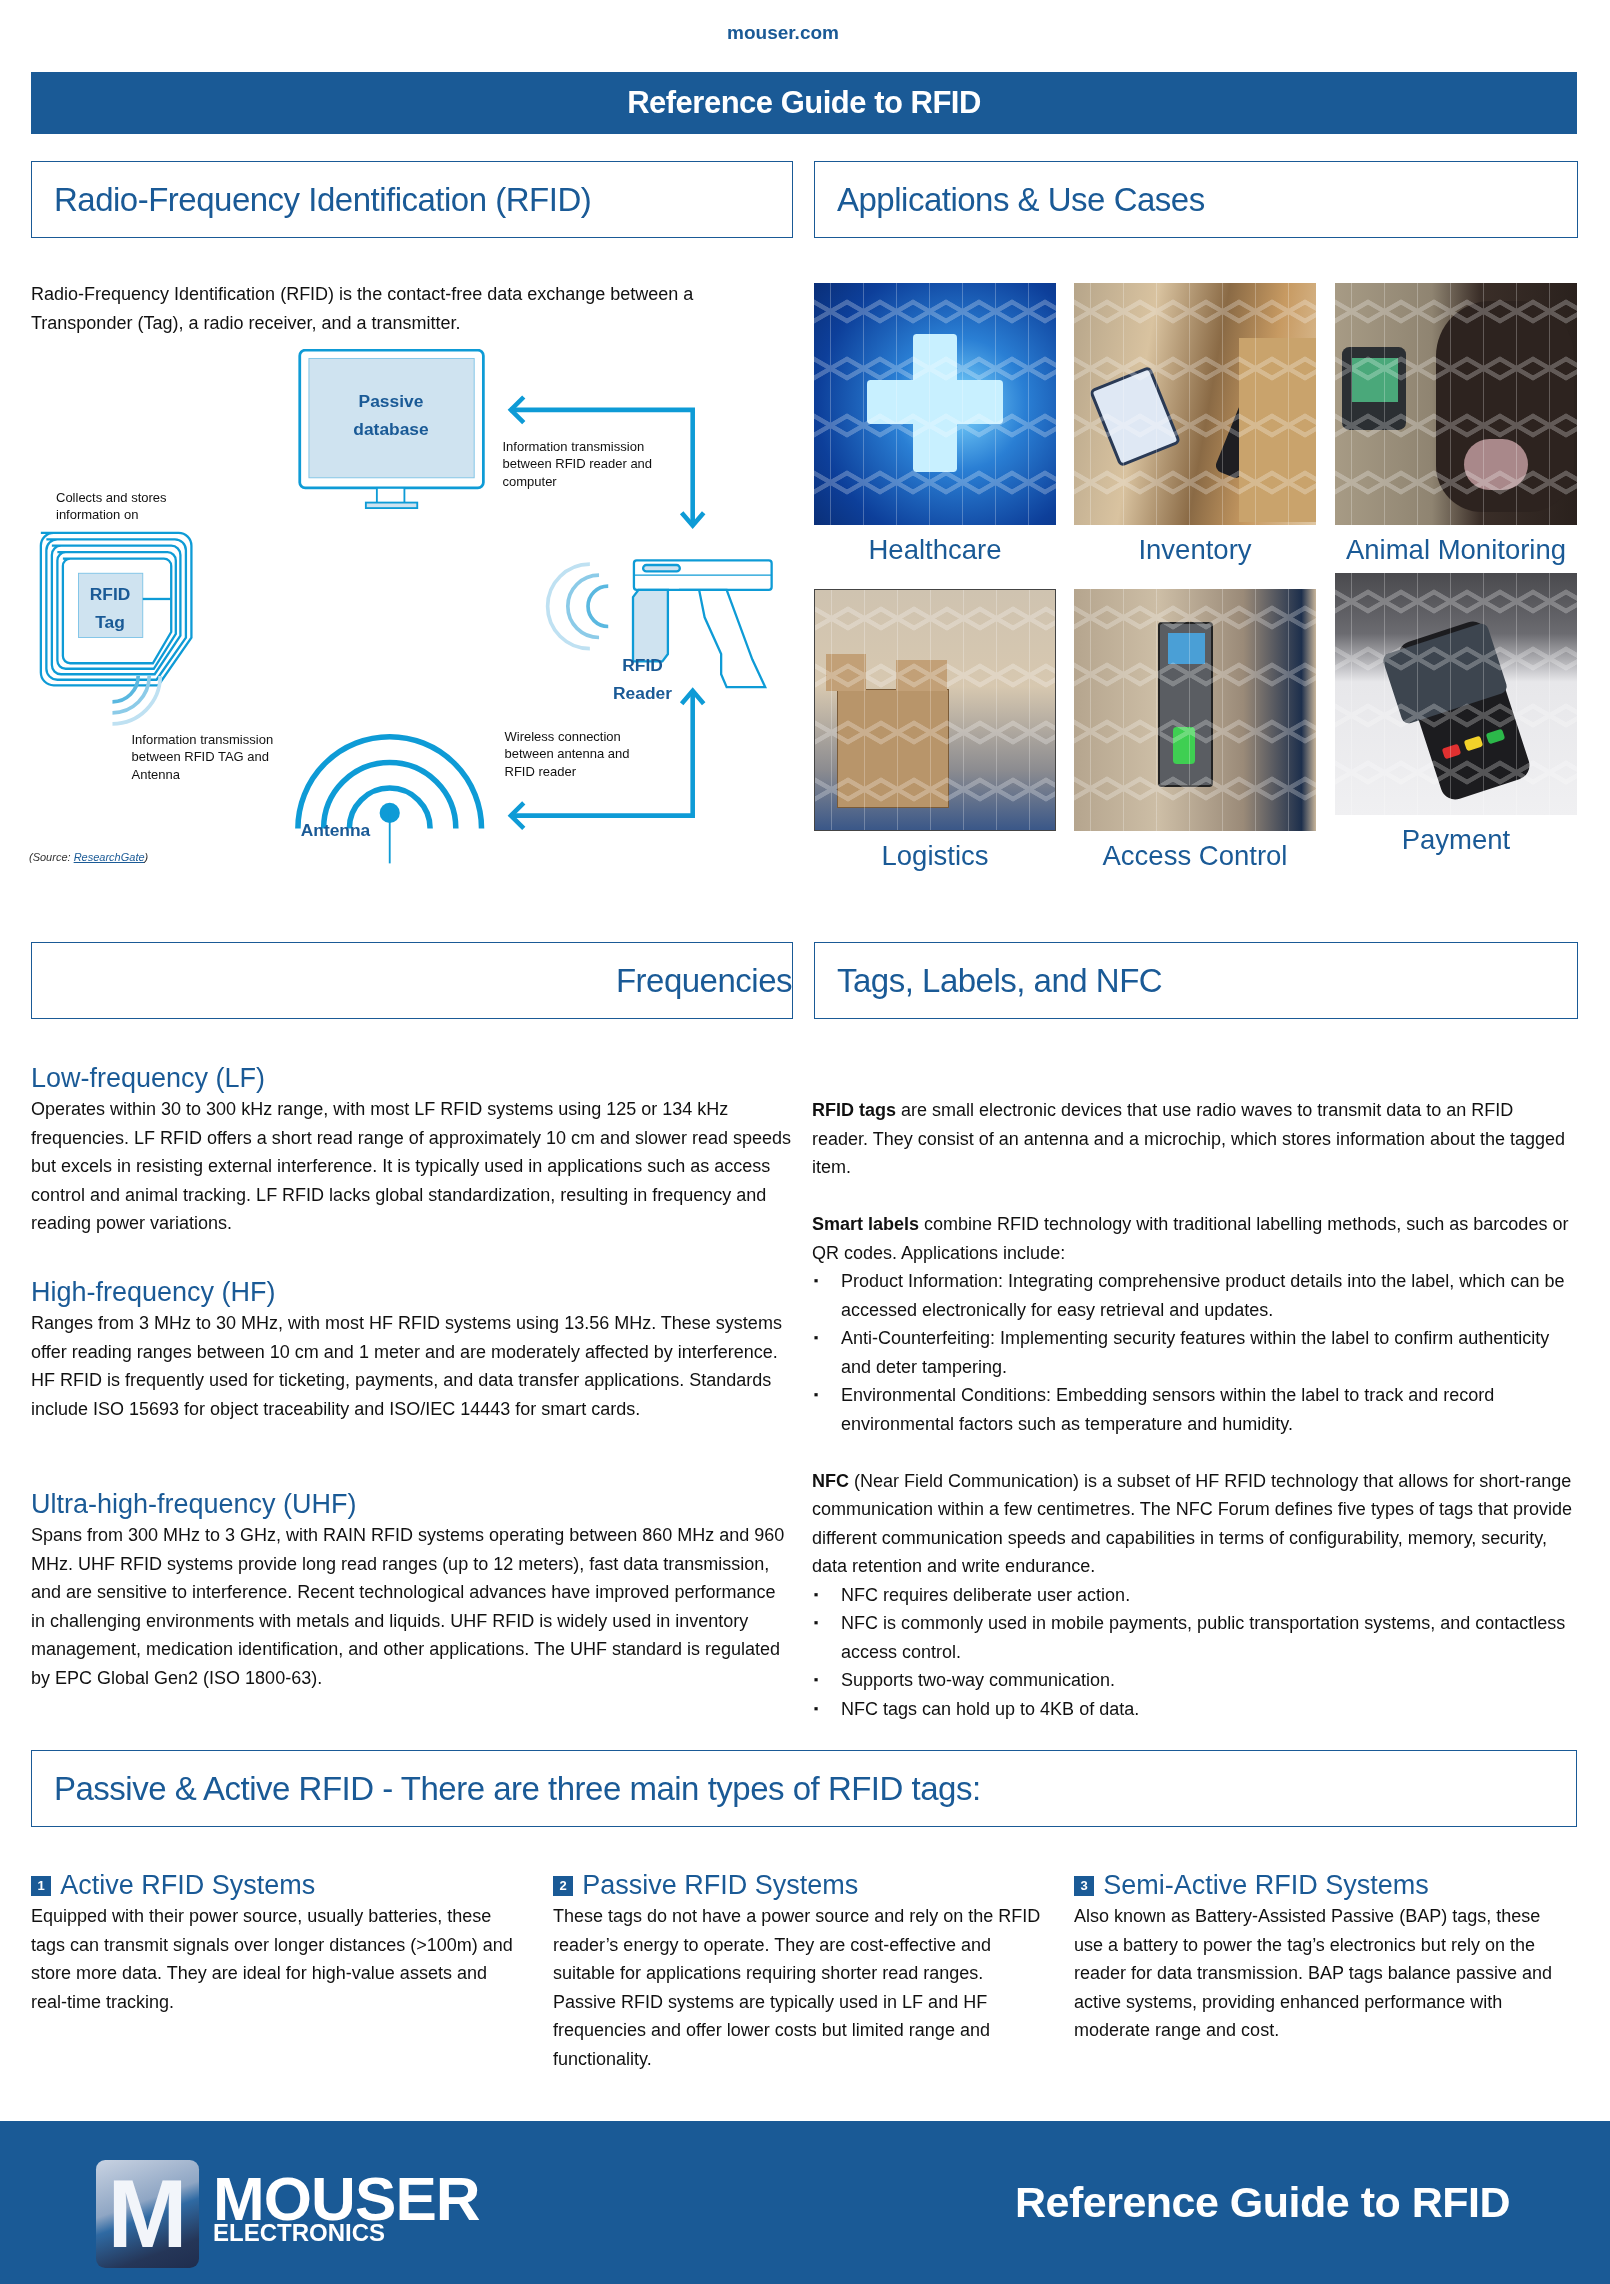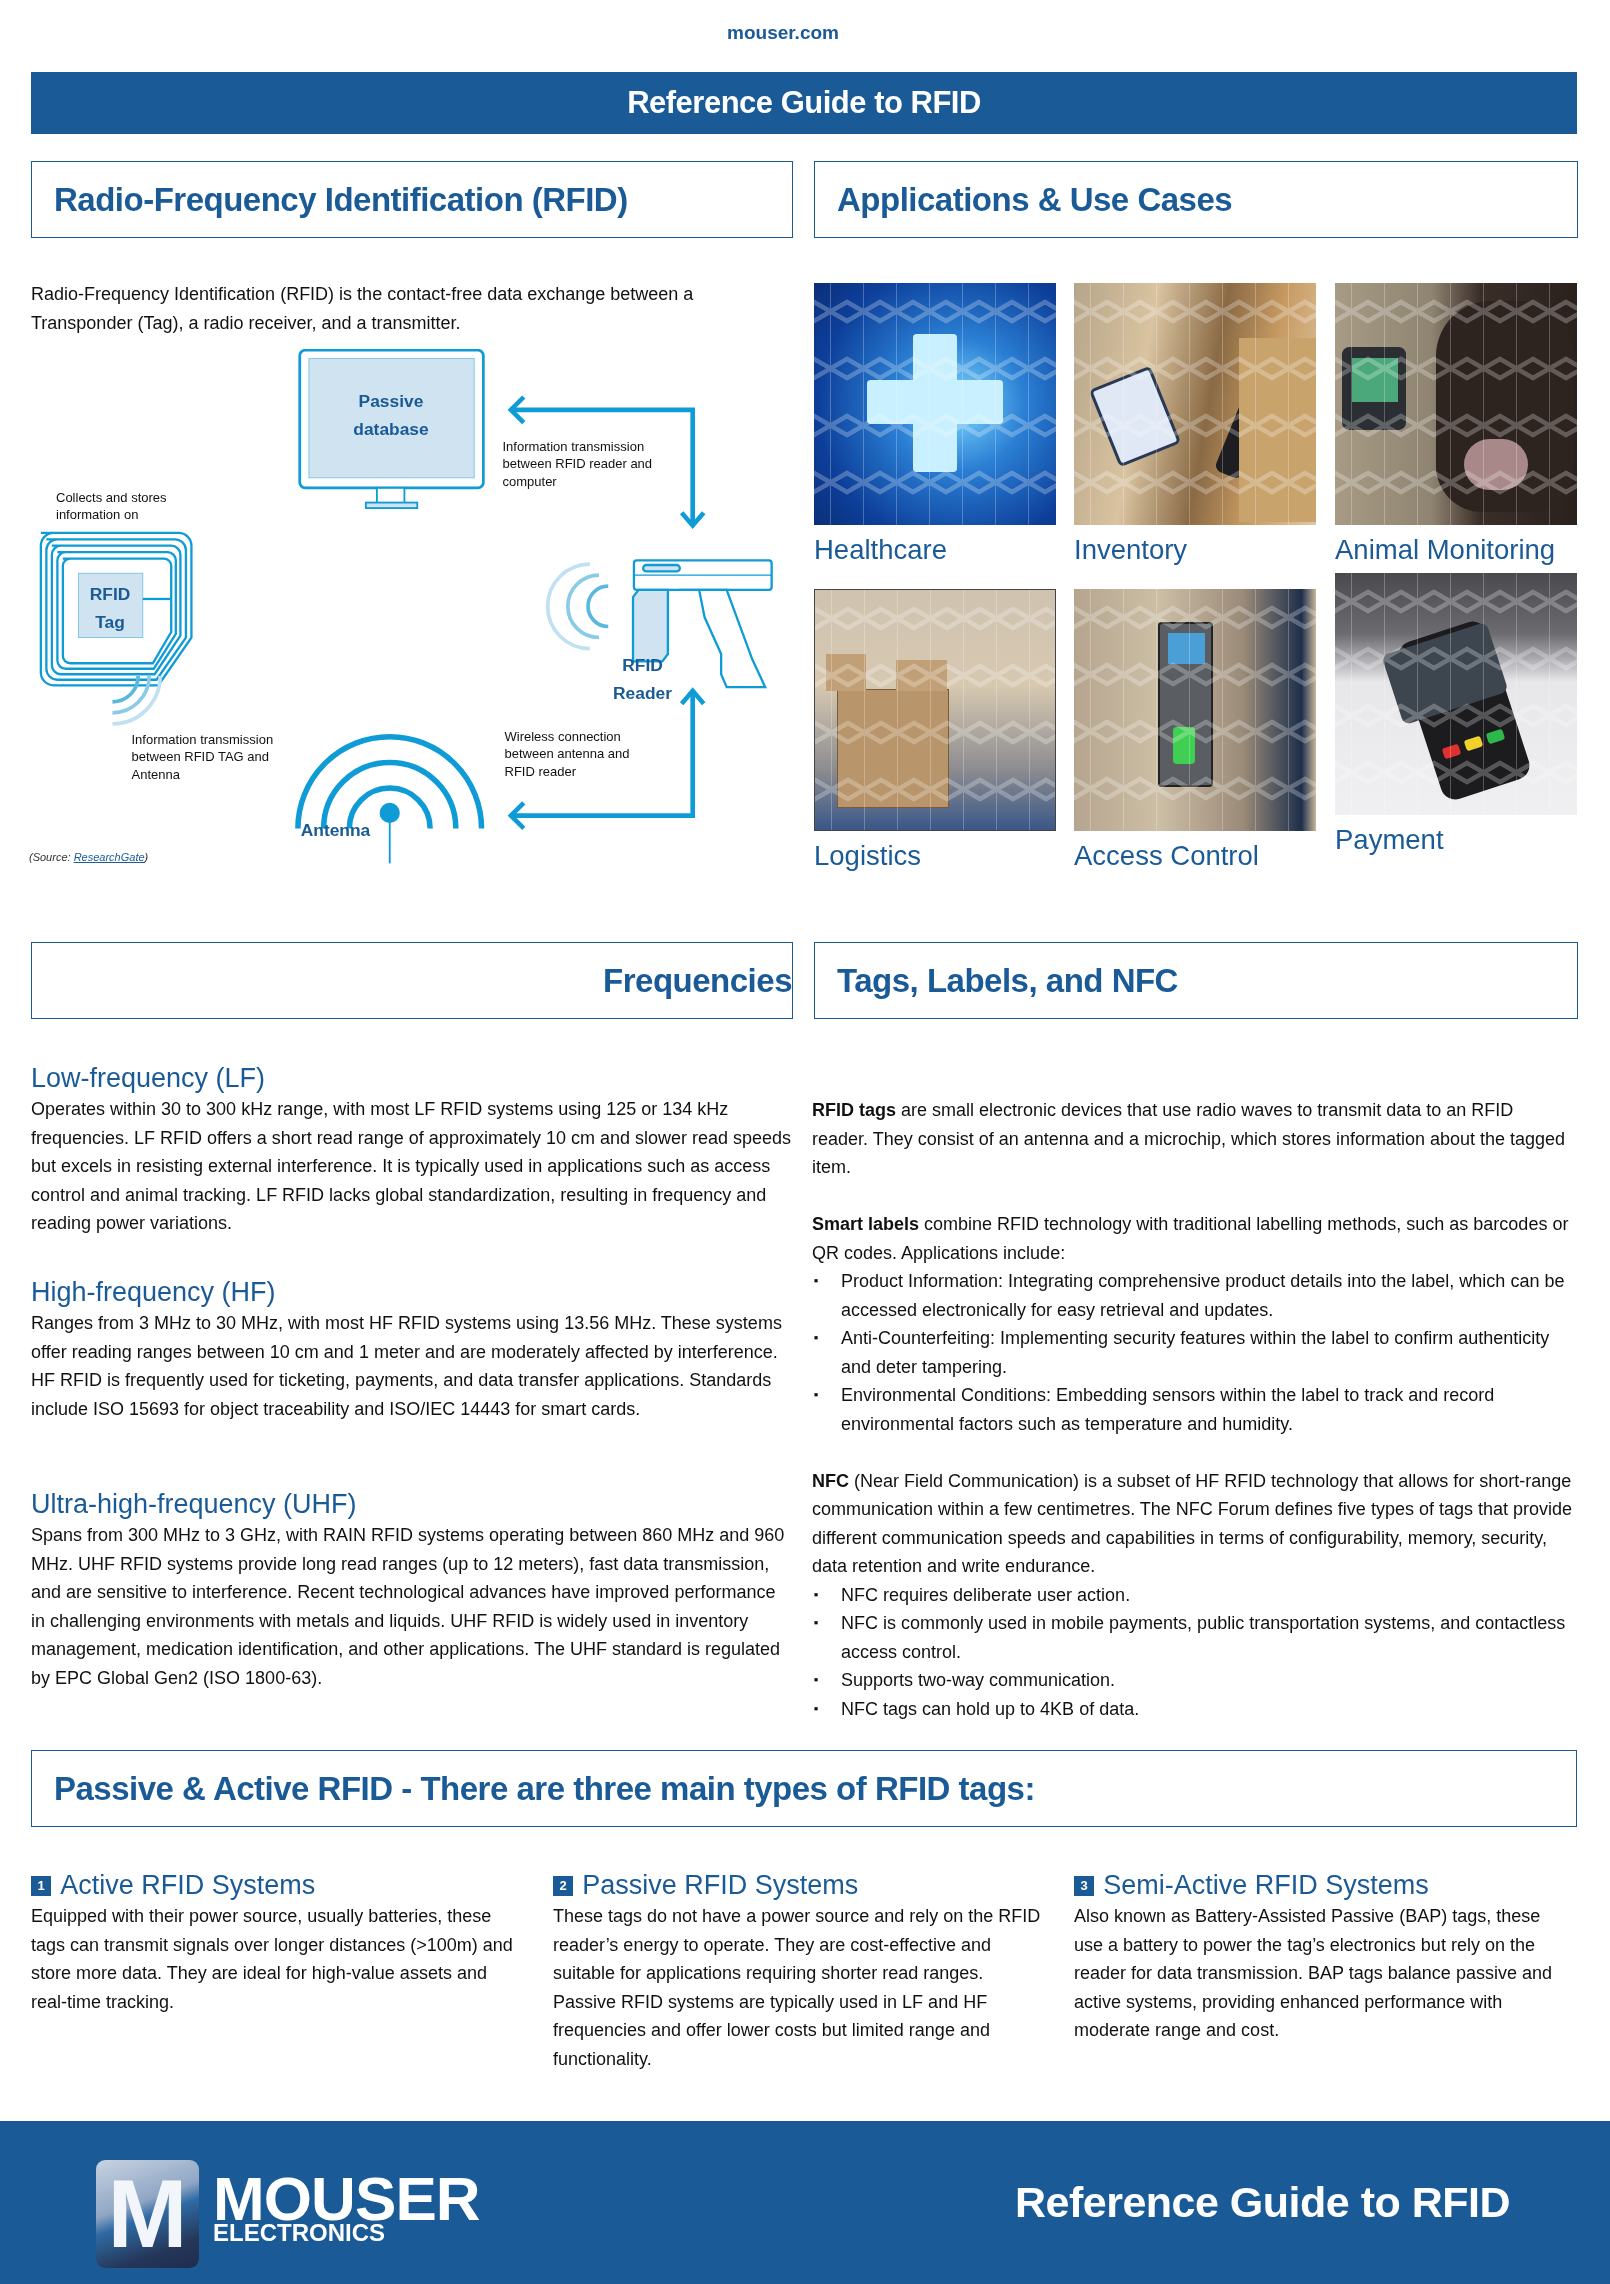--- a/index.html
+++ b/index.html
@@ -8,36 +8,36 @@
 
     .site-link { position: absolute; top: 22px; left: 0; width: 1566px; text-align: center;
       font-size: 19px; font-weight: bold; color: #1a5a96; text-decoration: none; }
 
     .title-band { position: absolute; left: 31px; top: 72px; width: 1546px; height: 62px;
       background: #1a5a96; color: #fff; display: flex; align-items: center; justify-content: center;
       font-size: 31px; font-weight: bold; letter-spacing: -0.5px; }
 
     .sec-header { position: absolute; height: 77px; border: 1.8px solid #1a5a96; background: #fff;
       display: flex; align-items: center; padding-left: 22px; }
-    .sec-header h2 { font-size: 33px; font-weight: bold; color: #1a5a96; letter-spacing: -0.5px; }
+    .sec-header h2 { font-size: 33px; font-weight: normal; color: #1a5a96; letter-spacing: -0.5px; }
 
     .intro { position: absolute; left: 31px; top: 280px; width: 753px; font-size: 18px; line-height: 29px; }
 
     
     .diagram { position: absolute; left: 27.5px; top: 349px; width: 762px; height: 533px; }
     .diagram svg { position: absolute; left: 0; top: 0; }
     .dlabel { position: absolute; font-size: 13px; line-height: 17.4px; color: #111; }
     .dtitle { position: absolute; font-weight: bold; color: #1a5a96; font-size: 17.4px; line-height: 27.5px; text-align: center; }
     .source { position: absolute; left: 29px; top: 851px; font-size: 11px; font-style: italic; color: #333; }
     .source a { color: #1a5a96; text-decoration: underline; }
 
     
     .app { position: absolute; width: 242px; }
     .app .photo { width: 242px; height: 242px; position: relative; overflow: hidden; }
-    .app .caption { margin-top: 9.2px; font-size: 27.5px; color: #1a5a96; white-space: nowrap; }
+    .app .caption { margin-top: 9.2px; font-size: 27.5px; color: #1a5a96; white-space: nowrap; text-align: center; }
     .hexmesh { position: absolute; inset: 0; opacity: 0.25;
       background-image:
         linear-gradient(30deg, transparent 46%, #fff 47%, #fff 53%, transparent 54%),
         linear-gradient(-30deg, transparent 46%, #fff 47%, #fff 53%, transparent 54%),
         linear-gradient(90deg, transparent 47%, #fff 48%, #fff 52%, transparent 53%);
       background-size: 33px 57px; }
 
     
     .freq { position: absolute; left: 31px; width: 762px; }
     .freq h3, .sys h3 { font-size: 27px; font-weight: normal; color: #1a5a96; line-height: 33px; }

